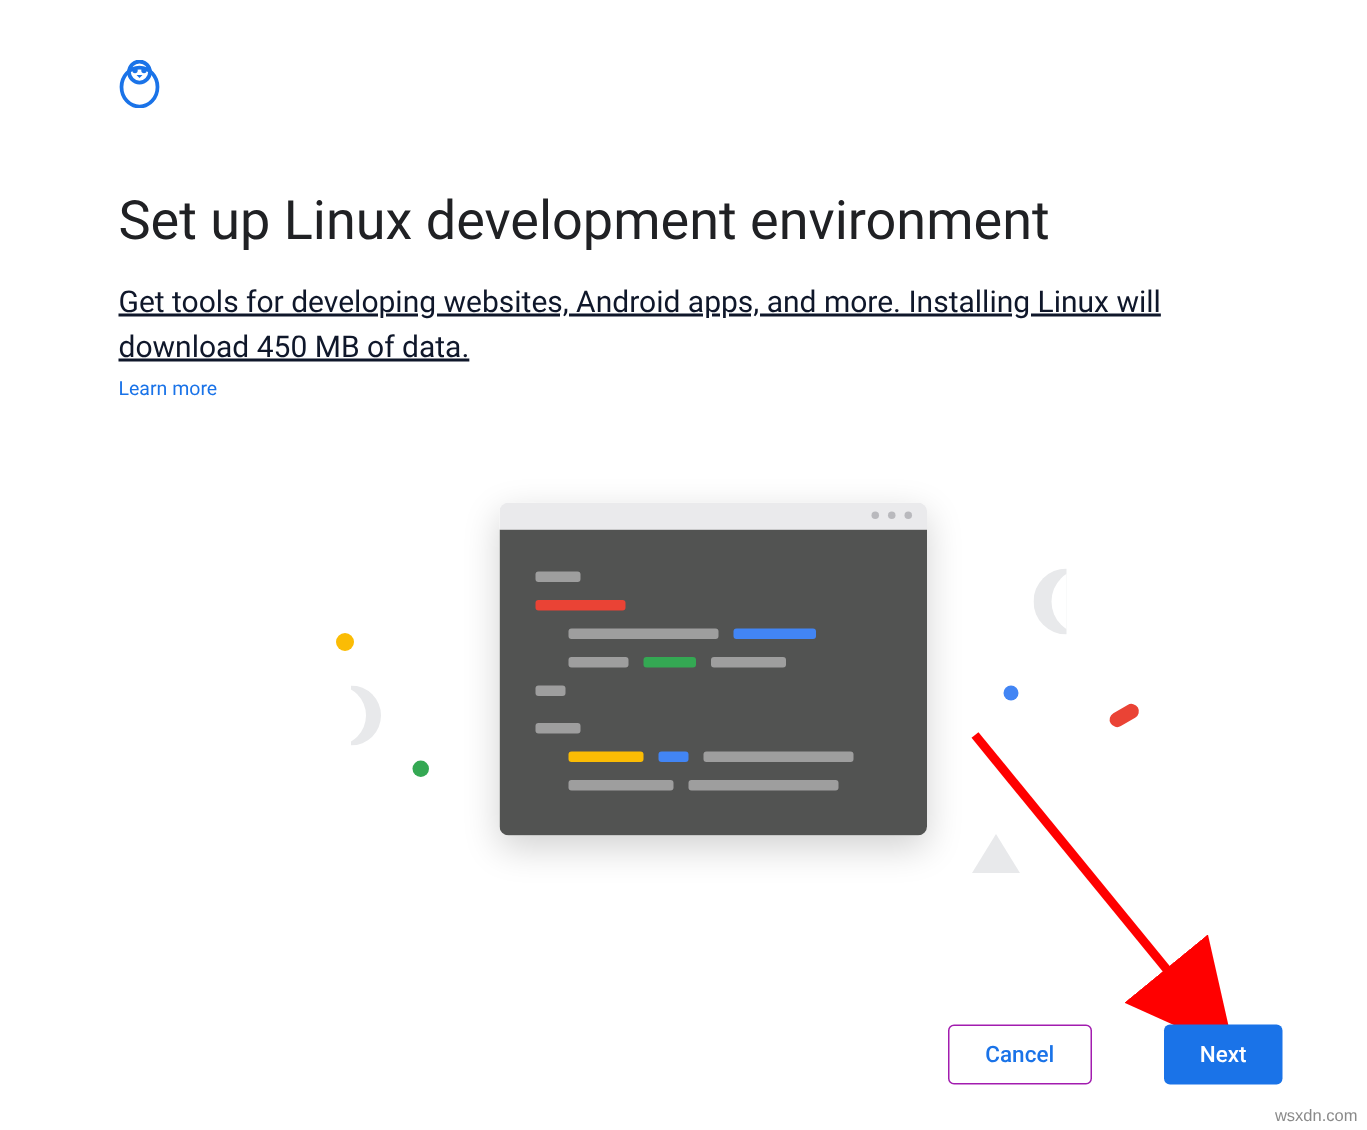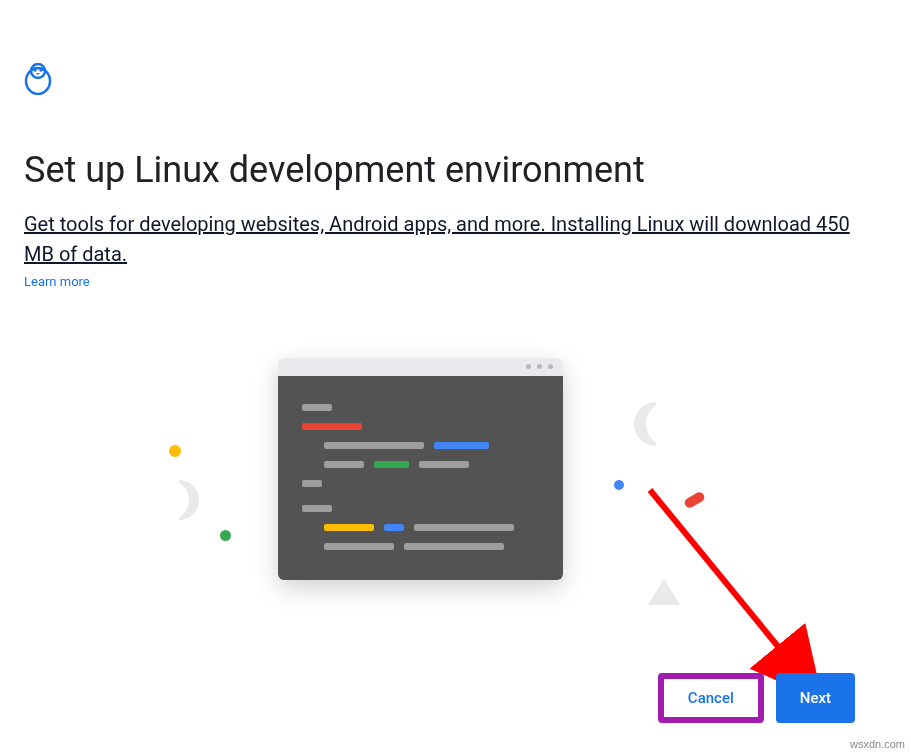--- a/index.html
+++ b/index.html
@@ -5,22 +5,21 @@
     * { margin: 0; padding: 0; box-sizing: border-box; }
     body {
       font-family: 'Google Sans', 'Roboto', Arial, sans-serif;
       background: #fff;
       width: 911px;
       height: 753px;
       position: relative;
       overflow: hidden;
     }
     .container {
-      padding: 40px 56px 0 24px;
-      margin-top: 23px;
+      padding: 40px 56px 0 79px;
     }
     .header-icon {
       margin-bottom: 50px;
     }
     .title {
       font-size: 36px;
       font-weight: 400;
       color: #202124;
       margin-bottom: 18px;
     }
@@ -166,25 +165,26 @@
       font-size: 15px;
       font-weight: 500;
       padding: 10px 24px;
       border-radius: 4px;
       cursor: pointer;
       border: none;
     }
     .btn-cancel {
       background: #fff;
       color: #1a73e8;
-      border: 6px solid #a21caf;
+      border: 1px solid #a21caf;
     }
     .btn-next {
       background: #1a73e8;
       color: #fff;
+      margin-left: 36px;
     }
     .arrow-annotation {
       position: absolute;
       left: 610px;
       top: 480px;
       pointer-events: none;
     }
     .watermark {
       position: absolute;
       bottom: 3px;

